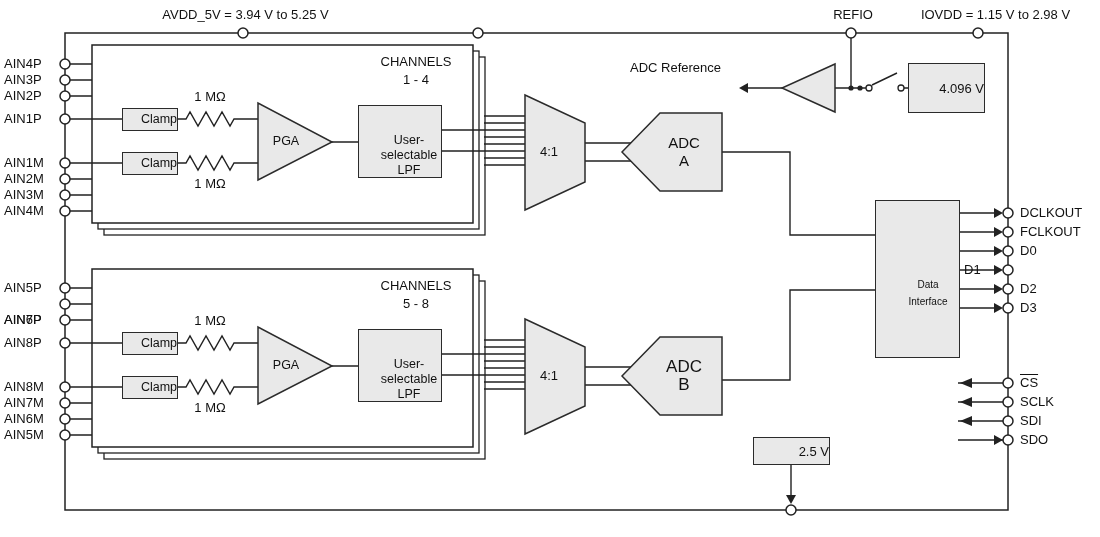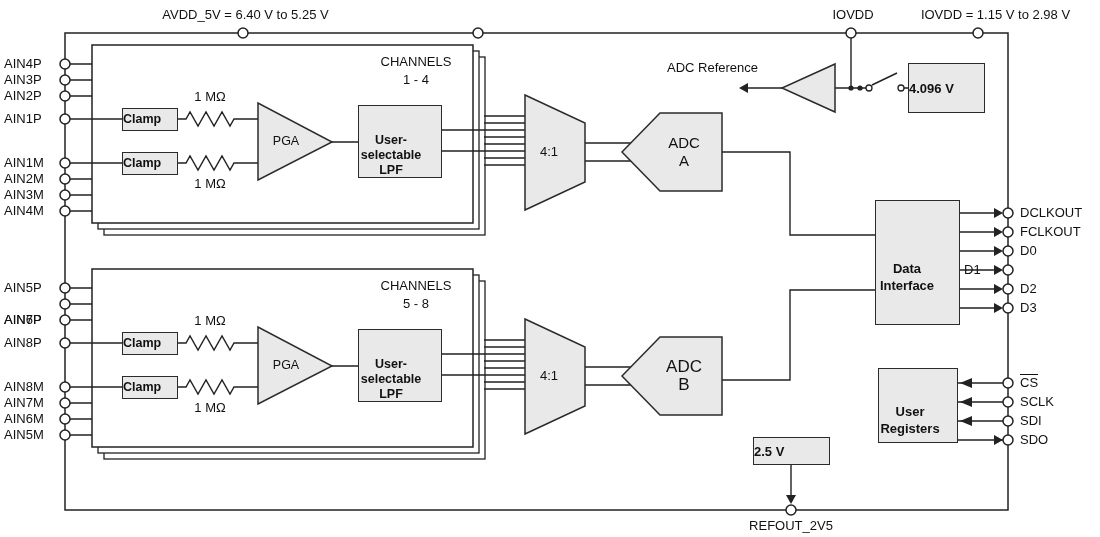--- a/index.html
+++ b/index.html
@@ -2,22 +2,22 @@
 <html><head>
 <meta charset="utf-8">
 <style>
   html,body{margin:0;padding:0;background:#fff;}
   .stage{position:relative;width:1100px;height:537px;background:#ffffff;
          font-family:"Liberation Sans",sans-serif;color:#111;overflow:hidden;}
   .stage svg{position:absolute;left:0;top:0;}
   .lbl{position:absolute;font-size:13px;line-height:16px;white-space:nowrap;}
   .lbl.c{text-align:center;white-space:nowrap;}
   .box{position:absolute;box-sizing:border-box;background:#e9e9e9;border:1.5px solid #2b2b2b;
-       display:flex;align-items:center;justify-content:flex-start;text-align:center;
-       font-size:12.5px;line-height:15px;font-weight:bold;}
+       display:flex;align-items:center;justify-content:flex-end;text-align:center;
+       font-size:12.5px;line-height:15px;}
   .otext{position:absolute;text-align:center;font-size:12.5px;}
   .wrapspan{display:block;margin-top:28px;}
   .ovl{text-decoration:overline;}
 </style>
 </head>
 <body>
 
 <div class="stage">
 
   <svg width="1100" height="537" viewBox="0 0 1100 537">
@@ -136,34 +136,31 @@
     <span class="wrapspan" style="width:64px">User-selectable LPF</span>
     </div>
   <div class="box" style="left:358px;top:329px;width:84px;height:73px">
     <span class="wrapspan" style="width:64px">User-selectable LPF</span>
     </div>
 
   <div class="box" style="left:908px;top:63px;width:77px;height:50px;font-size:13px">
     <span>4.096 V</span>
     </div>
 
-  <div class="box" style="left:875px;top:200px;width:85px;height:125px;font-size:13px;line-height:17px">
+  <div class="box" style="left:875px;top:200px;width:85px;height:158px;font-size:10px;line-height:17px">
     <span class="wrapspan" style="width:62px">Data Interface</span>
     </div>
 
-  <div class="box" style="left:878px;top:368px;width:80px;height:75px;font-size:13px;line-height:17px">
-    <span class="wrapspan" style="width:62px">User Registers</span>
-    </div>
 
   <div class="box" style="left:753px;top:437px;width:77px;height:28px;font-size:13px">
     <span>2.5 V</span>
     </div>
 
-  <div class="lbl c" style="left:148px;top:7px;width:195px">AVDD_5V = 6.40 V to 5.25 V</div>
-  <div class="lbl c" style="left:818px;top:7px;width:70px">IOVDD</div>
+  <div class="lbl c" style="left:148px;top:7px;width:195px">AVDD_5V = 3.94 V to 5.25 V</div>
+  <div class="lbl c" style="left:818px;top:7px;width:70px">REFIO</div>
   <div class="lbl c" style="left:898px;top:7px;width:195px">IOVDD = 1.15 V to 2.98 V</div>
 
   <div class="lbl" style="left:4px;top:56px">AIN4P</div>
   <div class="lbl" style="left:4px;top:72px">AIN3P</div>
   <div class="lbl" style="left:4px;top:88px">AIN2P</div>
   <div class="lbl" style="left:4px;top:111px">AIN1P</div>
   <div class="lbl" style="left:4px;top:155px">AIN1M</div>
   <div class="lbl" style="left:4px;top:171px">AIN2M</div>
   <div class="lbl" style="left:4px;top:187px">AIN3M</div>
   <div class="lbl" style="left:4px;top:203px">AIN4M</div>
@@ -182,33 +179,32 @@
   <div class="lbl" style="left:964px;top:262px">D1</div>
   <div class="lbl" style="left:1020px;top:281px">D2</div>
   <div class="lbl" style="left:1020px;top:300px">D3</div>
 
   <div class="lbl" style="left:1020px;top:375px">
     <span class="ovl">CS</span></div>
   <div class="lbl" style="left:1020px;top:394px">SCLK</div>
   <div class="lbl" style="left:1020px;top:413px">SDI</div>
   <div class="lbl" style="left:1020px;top:432px">SDO</div>
 
-  <div class="lbl c" style="left:716px;top:518px;width:150px">REFOUT_2V5</div>
 
   <div class="lbl c" style="left:366px;top:54px;width:100px">CHANNELS</div>
   <div class="lbl c" style="left:366px;top:72px;width:100px">1 - 4</div>
   <div class="lbl c" style="left:366px;top:278px;width:100px">CHANNELS</div>
   <div class="lbl c" style="left:366px;top:296px;width:100px">5 - 8</div>
 
   <div class="lbl c" style="left:180px;top:89px;width:60px">1 MΩ</div>
   <div class="lbl c" style="left:180px;top:176px;width:60px">1 MΩ</div>
   <div class="lbl c" style="left:180px;top:313px;width:60px">1 MΩ</div>
   <div class="lbl c" style="left:180px;top:400px;width:60px">1 MΩ</div>
 
   <div class="otext" style="left:260px;top:134px;width:52px">PGA</div>
   <div class="otext" style="left:260px;top:358px;width:52px">PGA</div>
   <div class="otext" style="left:527px;top:144px;width:44px;font-size:13px">4:1</div>
   <div class="otext" style="left:527px;top:368px;width:44px;font-size:13px">4:1</div>
   <div class="otext" style="left:666px;top:134px;width:36px;line-height:18px;font-size:15px">ADC A</div>
   <div class="otext" style="left:666px;top:358px;width:36px;line-height:18px;font-size:17px">ADC B</div>
-  <div class="lbl c" style="left:645px;top:60px;width:135px">ADC Reference</div>
+  <div class="lbl c" style="left:608px;top:60px;width:135px">ADC Reference</div>
 
 </div>
 
 </body></html>

